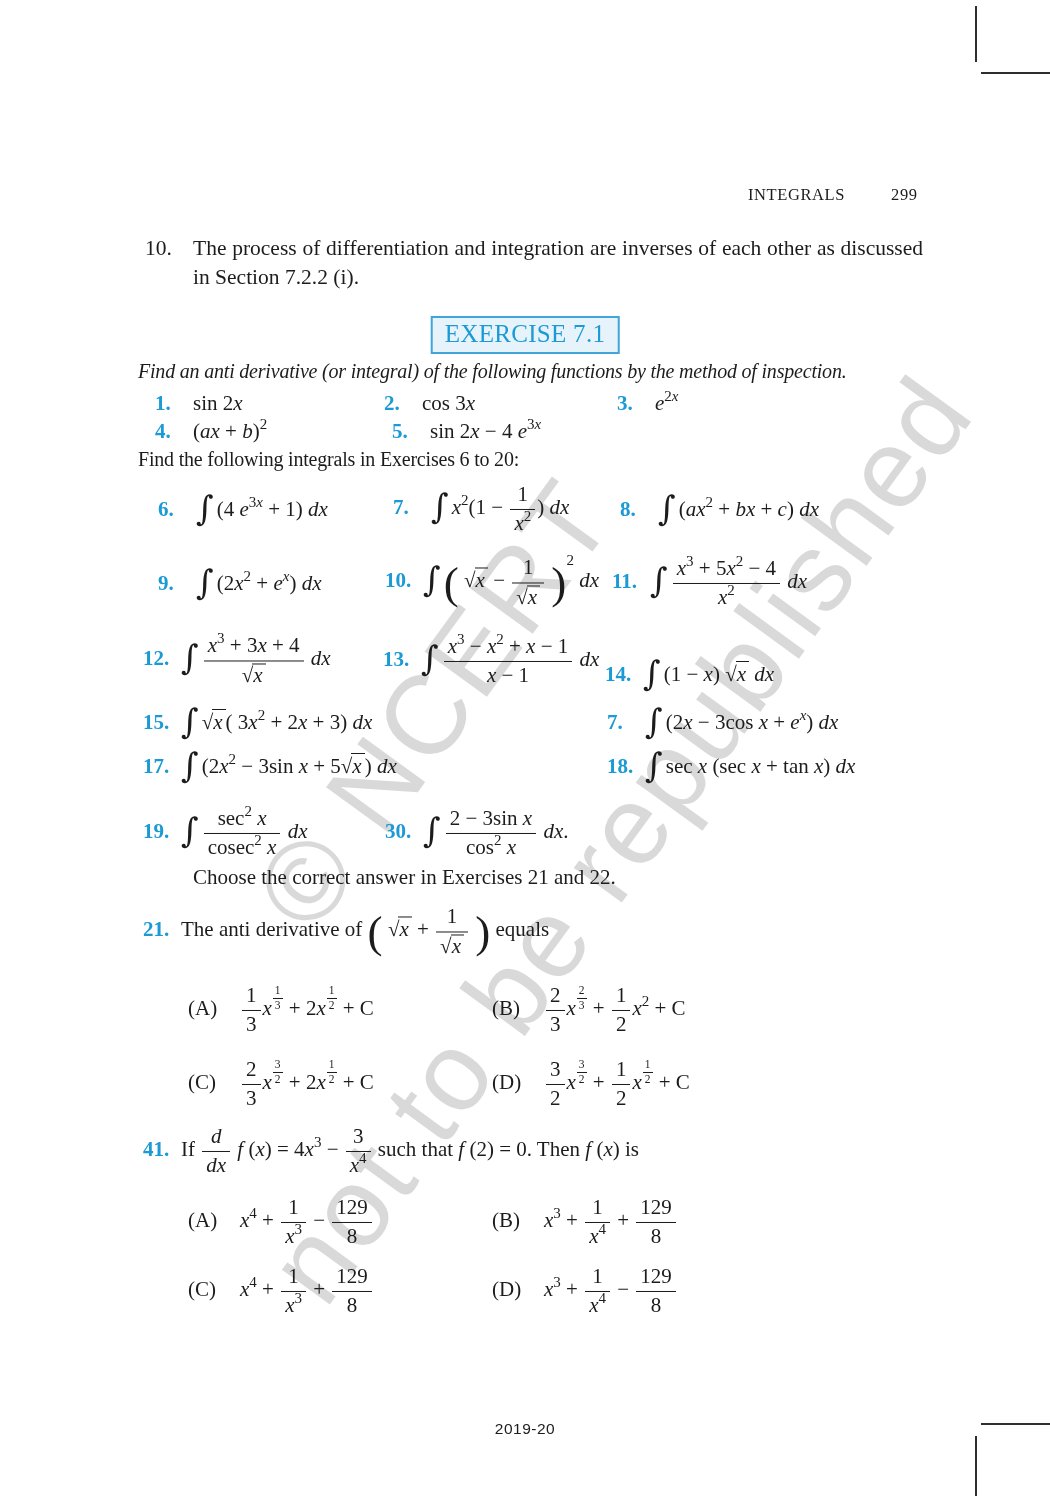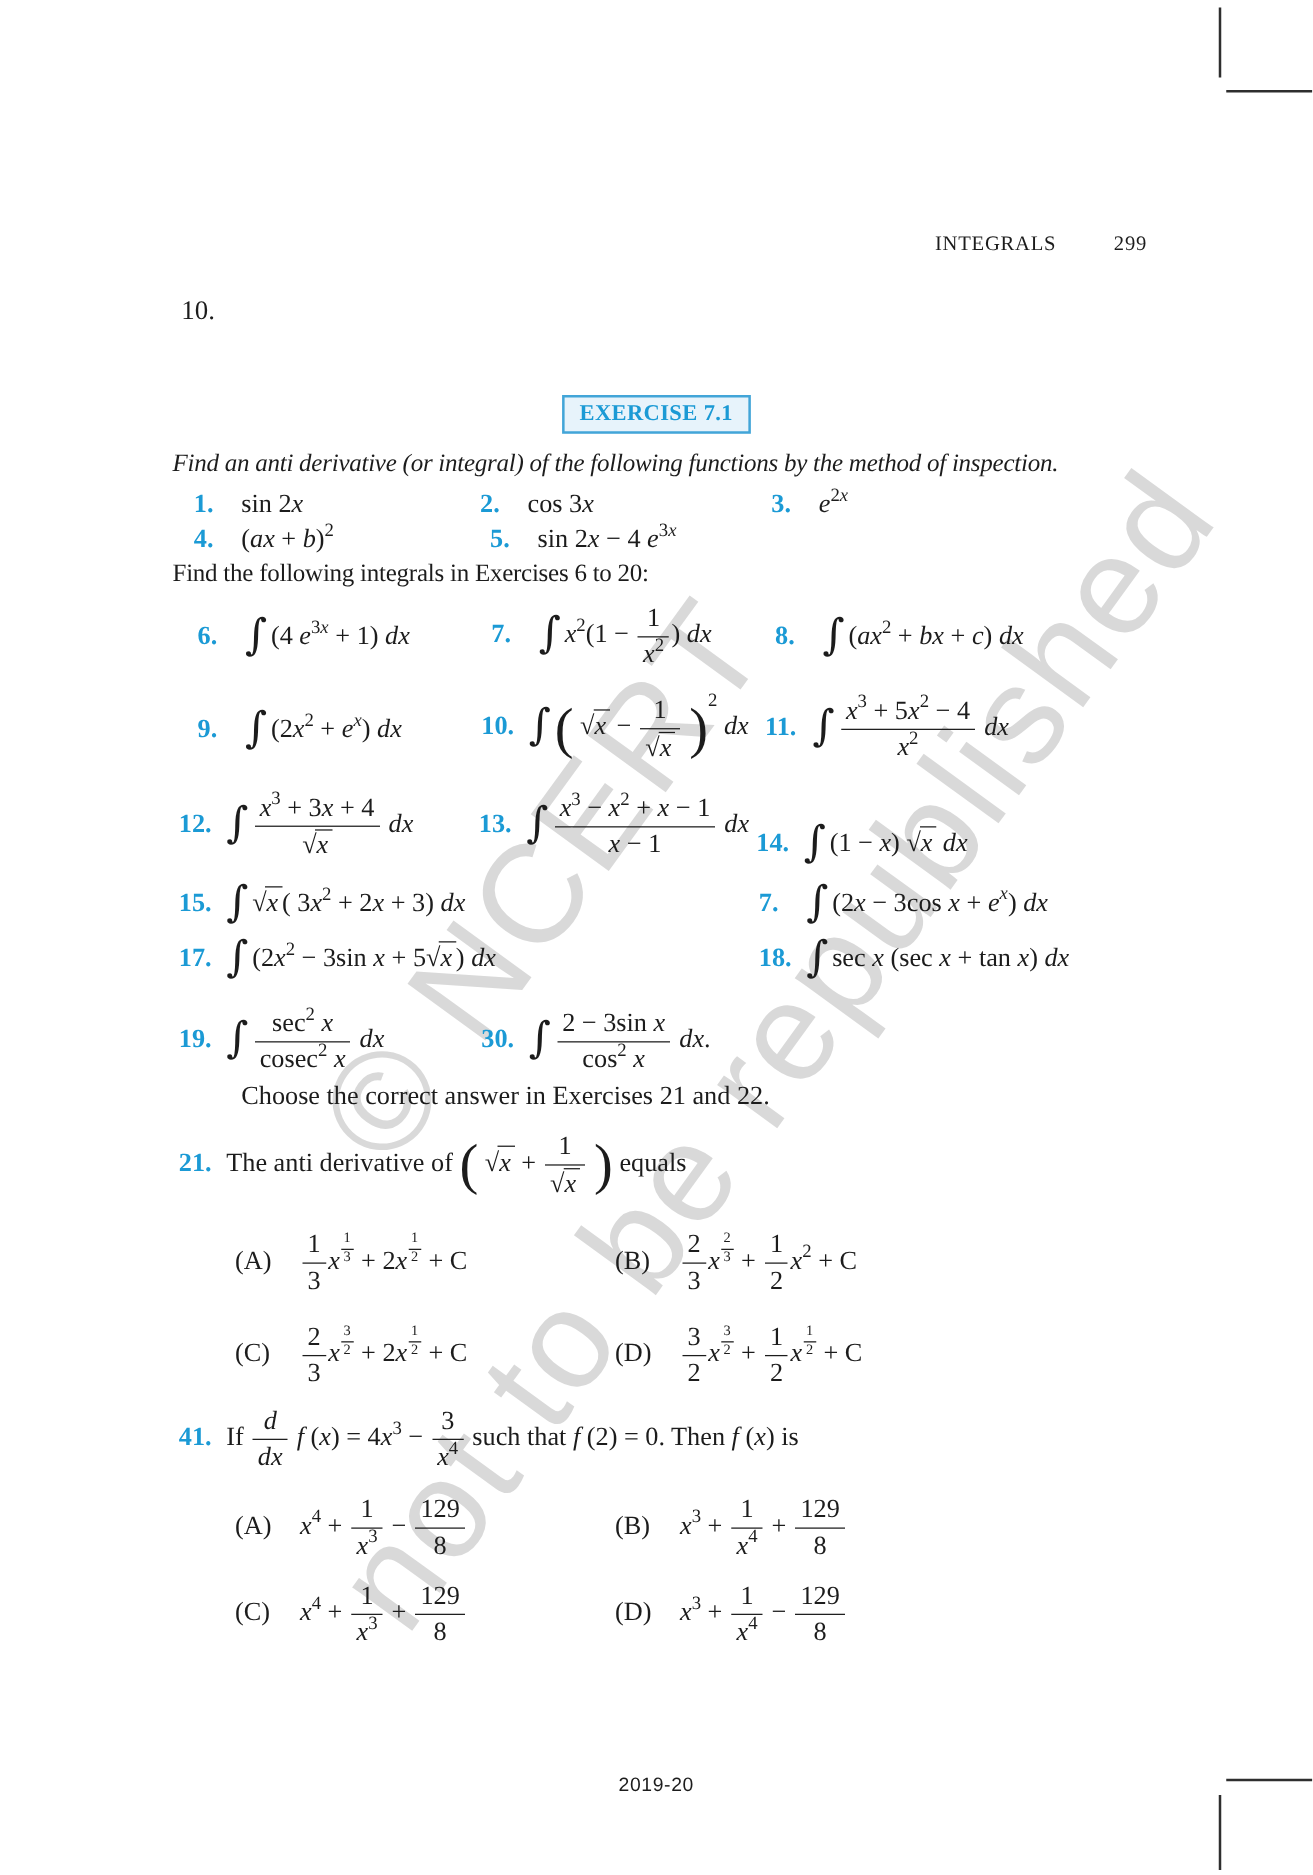--- a/index.html
+++ b/index.html
@@ -16,21 +16,21 @@
   .hdr{position:absolute;left:748px;top:195px;transform:translateY(-50%);
        font-size:16.5px;letter-spacing:0.6px;white-space:nowrap;}
   .hdr .pgnum{margin-left:46px;}
   
   .p10{position:absolute;left:145px;top:234px;width:778px;padding-left:48px;box-sizing:border-box;
        font-size:21.5px;line-height:29px;text-align:justify;}
   .p10 .num{position:absolute;left:0;top:0;}
   
   .exbox{position:absolute;top:316px;left:50%;transform:translateX(-50%);
          background:var(--boxbg);border:2.5px solid var(--boxborder);color:var(--accent);
-         font-weight:bold;font-size:18px;padding:2px 12px 4px 12px;letter-spacing:0.3px;
+         font-weight:normal;font-size:25px;padding:2px 12px 4px 12px;letter-spacing:0.3px;
          white-space:nowrap;}
   
   .cell{position:absolute;transform:translateY(-50%);white-space:nowrap;font-size:21px;}
   .tline{font-size:20px;letter-spacing:-0.2px;}
   .no{display:inline-block;width:38px;color:var(--accent);font-weight:bold;}
   .ol{display:inline-block;width:52px;}
   .mx{display:inline;}
   
   .in{font-family:"DejaVu Serif","Liberation Serif",serif;font-size:34px;font-weight:300;
       vertical-align:-0.12em;margin-right:3px;line-height:0;}
@@ -64,20 +64,21 @@
   <div class="cm" style="left:981px;top:72px;width:69px;height:2px;"></div>
   <div class="cm" style="left:981px;top:1423px;width:69px;height:2px;"></div>
   <div class="cm" style="left:975px;top:1436px;width:2px;height:60px;"></div>
 
   <div class="hdr">
     <span>INTEGRALS</span><span class="pgnum">299</span>
   </div>
 
   <div class="p10">
     <span class="num">10.</span>
+    <span>The process of differentiation and integration are inverses of each other as discussed in Section 7.2.2 (i).</span>
   </div>
 
   <div class="exbox">EXERCISE 7.1</div>
 
   <div class="cell tline" style="left:138px;top:371px;font-style:italic;">Find an anti derivative (or integral) of the following functions by the method of inspection.</div>
 
   <div class="cell" style="left:155px;top:403px;"><span class="no">1.</span><span class="mx">sin 2<i>x</i></span></div>
   <div class="cell" style="left:384px;top:403px;"><span class="no">2.</span><span class="mx">cos 3<i>x</i></span></div>
   <div class="cell" style="left:617px;top:403px;"><span class="no">3.</span><span class="mx"><i>e</i><sup>2<i>x</i></sup></span></div>
   <div class="cell" style="left:155px;top:431px;"><span class="no">4.</span><span class="mx">(<i>ax</i> + <i>b</i>)<sup>2</sup></span></div>

